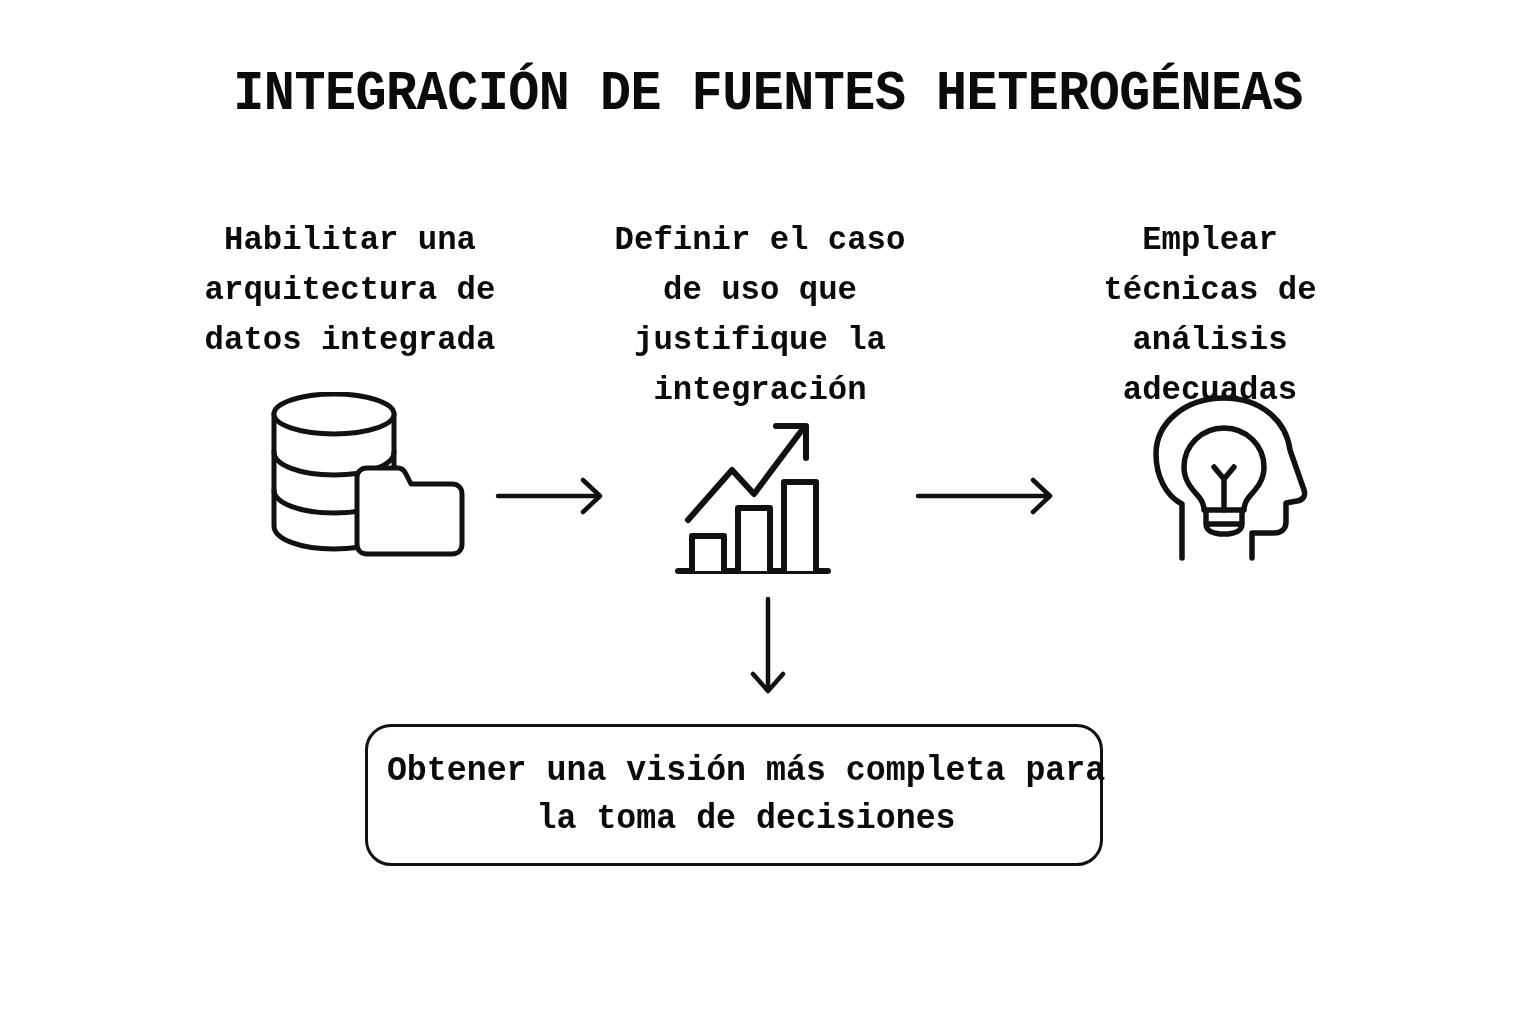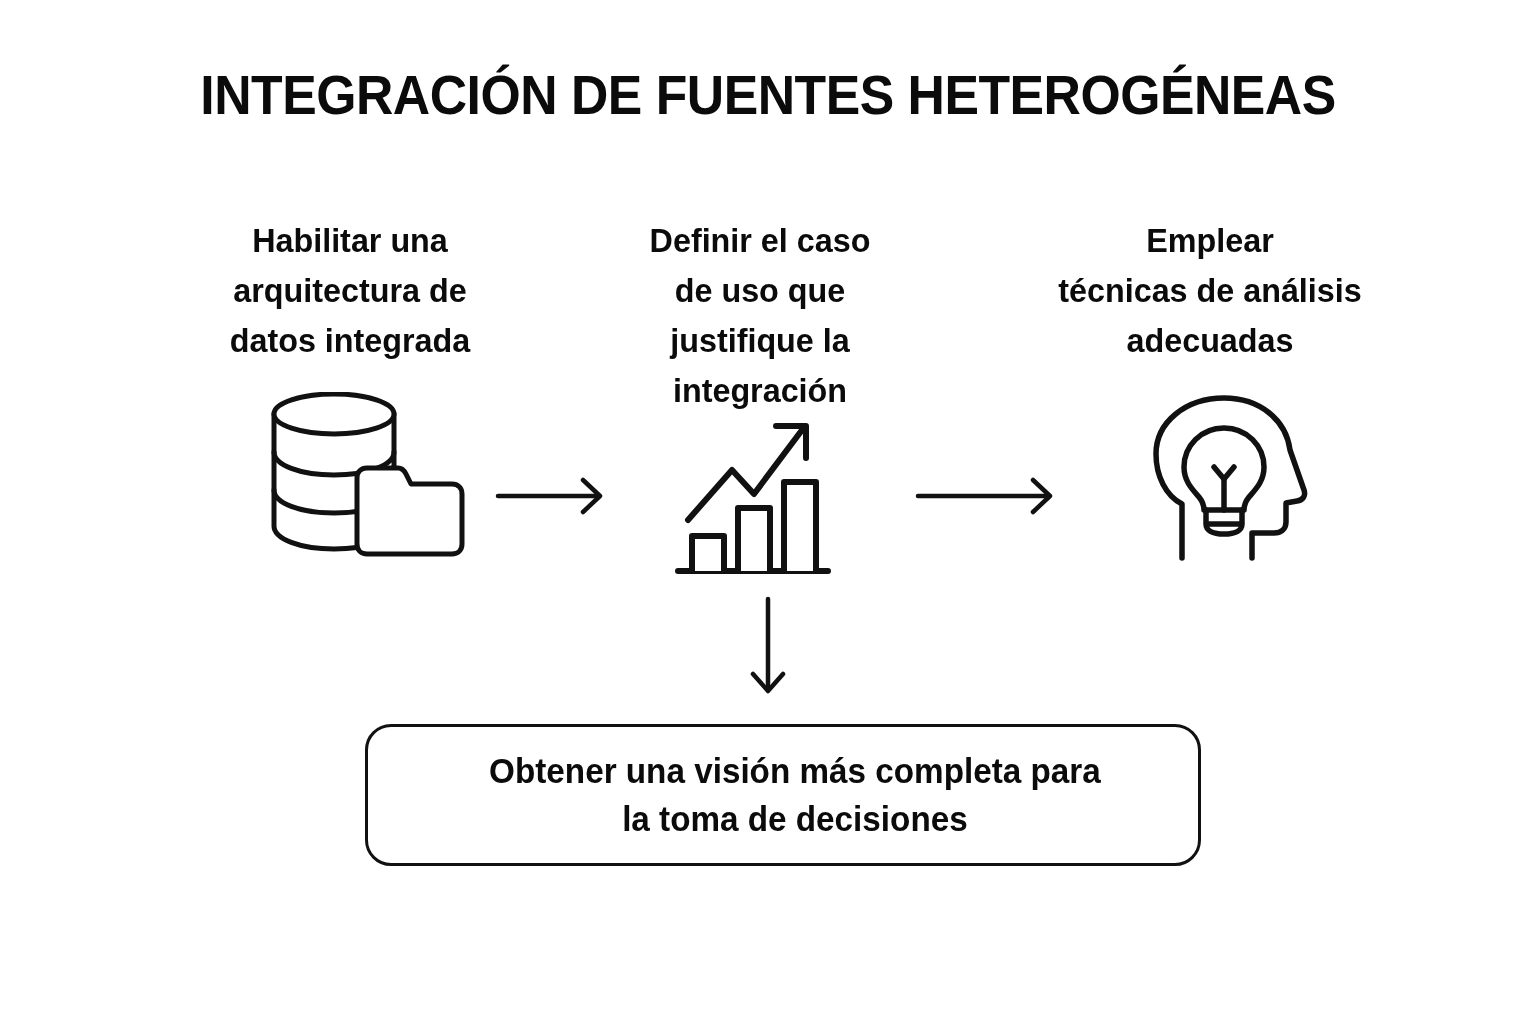--- a/index.html
+++ b/index.html
@@ -10,20 +10,21 @@
   body {
     font-family: "Liberation Sans", sans-serif;
     color: #0b0b0b;
   }
   #canvas {
     position: relative;
     width: 1536px;
     height: 1024px;
     background: #ffffff;
     overflow: hidden;
+    font-family: Liberation Mono, monospace;
   }
 
   
   .title {
     position: absolute;
     left: 0;
     top: 62px;
     width: 1536px;
     text-align: center;
     font-size: 55px;
@@ -59,21 +60,21 @@
   .arrow { position: absolute; }
   .arrow-1 { left: 495px; top: 470px; width: 115px; height: 52px; }
   .arrow-2 { left: 915px; top: 470px; width: 145px; height: 52px; }
   .arrow-down { left: 738px; top: 596px; width: 60px; height: 104px; }
 
   
   .outcome-box {
     position: absolute;
     left: 365px;
     top: 724px;
-    width: 836px;
+    width: 738px;
     height: 142px;
     border: 3px solid #111111;
     border-radius: 26px;
     background: #ffffff;
     box-sizing: border-box;
     display: flex;
     align-items: center;
     justify-content: center;
     padding-left: 24px;
   }

